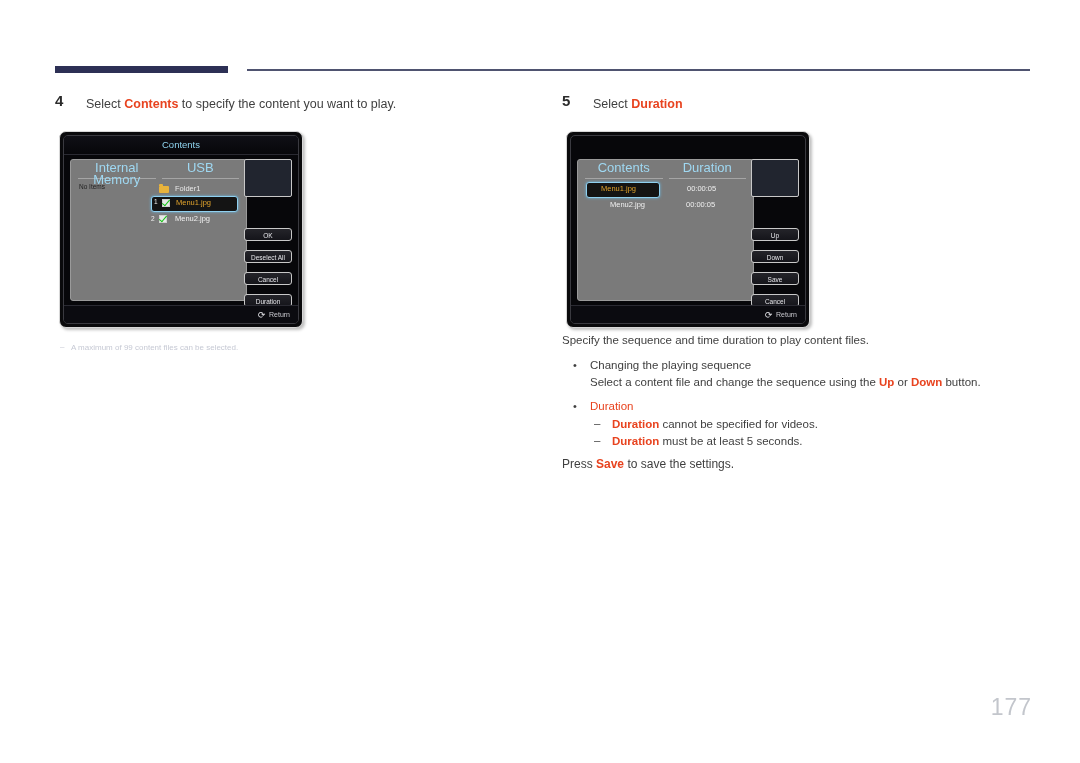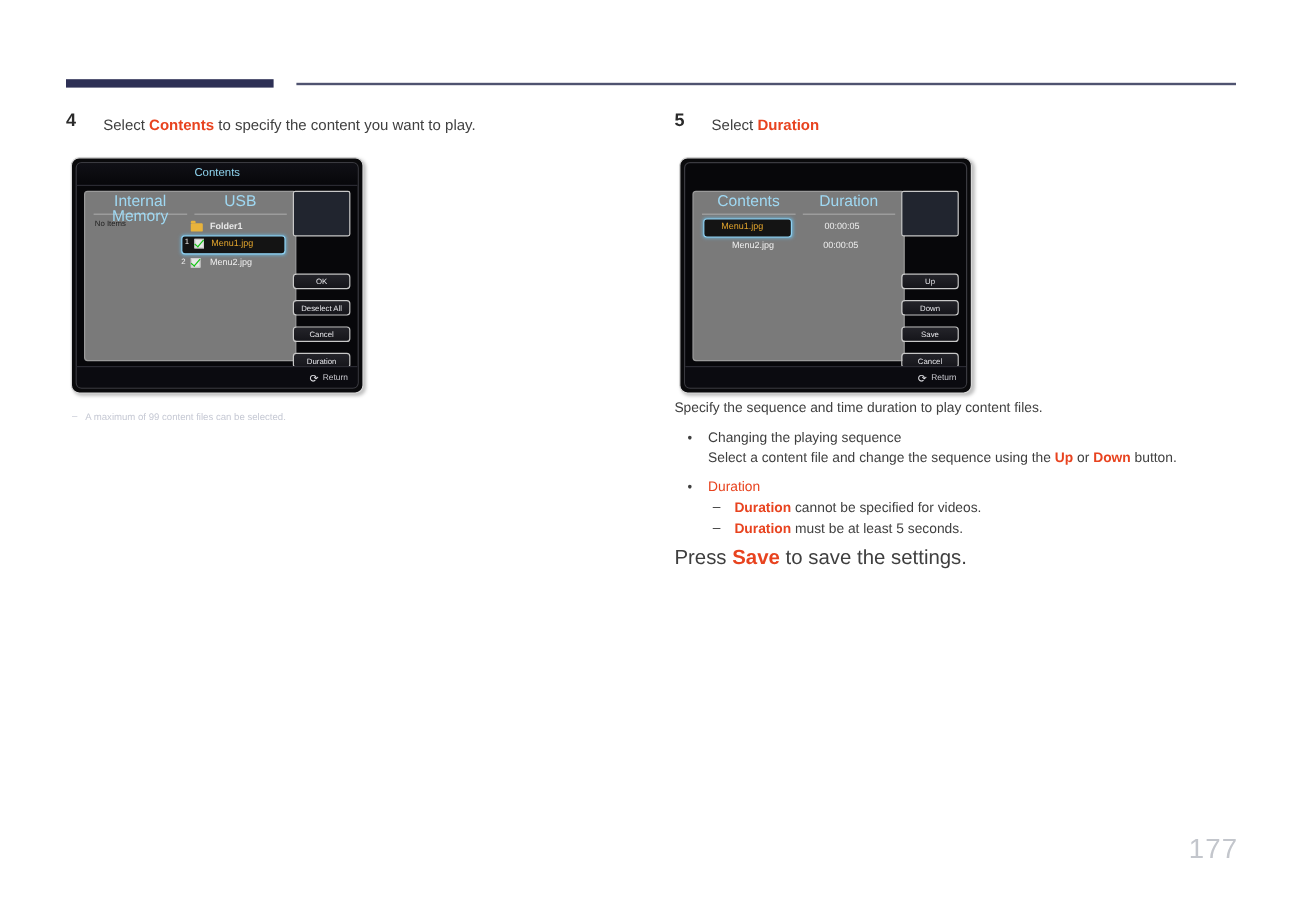--- a/index.html
+++ b/index.html
@@ -146,21 +146,21 @@
     position: relative;
     height: 14px;
     line-height: 14px;
     margin-left: 82px;
     margin-right: 4px;
     padding-left: 18px;
     color: #efefef;
     font-size: 7.5px;
     white-space: nowrap;
   }
-  .frow.folder { color: #e9e9e9; font-weight: bold; }
+  .frow.folder { color: #e9e9e9; }
   .folder-icon {
     position: absolute;
     left: 2px; top: 4px;
     width: 10px; height: 7px;
     background: #e8b33c;
     border-radius: 1px 1px 1px 1px;
   }
   .folder-icon:before {
     content: "";
     position: absolute;
@@ -297,21 +297,21 @@
     font-size: 11.5px;
     line-height: 16px;
     margin-top: 1px;
   }
   .sub .dash {
     position: absolute;
     left: 4px; top: -1px;
     color: #3f3f3f;
   }
   .press {
-    font-size: 17px;
+    font-size: 12px;
     line-height: 17px;
     margin-top: 4px;
     color: #3f3f3f;
   }
 
   
   .pageno {
     position: absolute;
     right: 48px; bottom: 42px;
     font-size: 23px;

